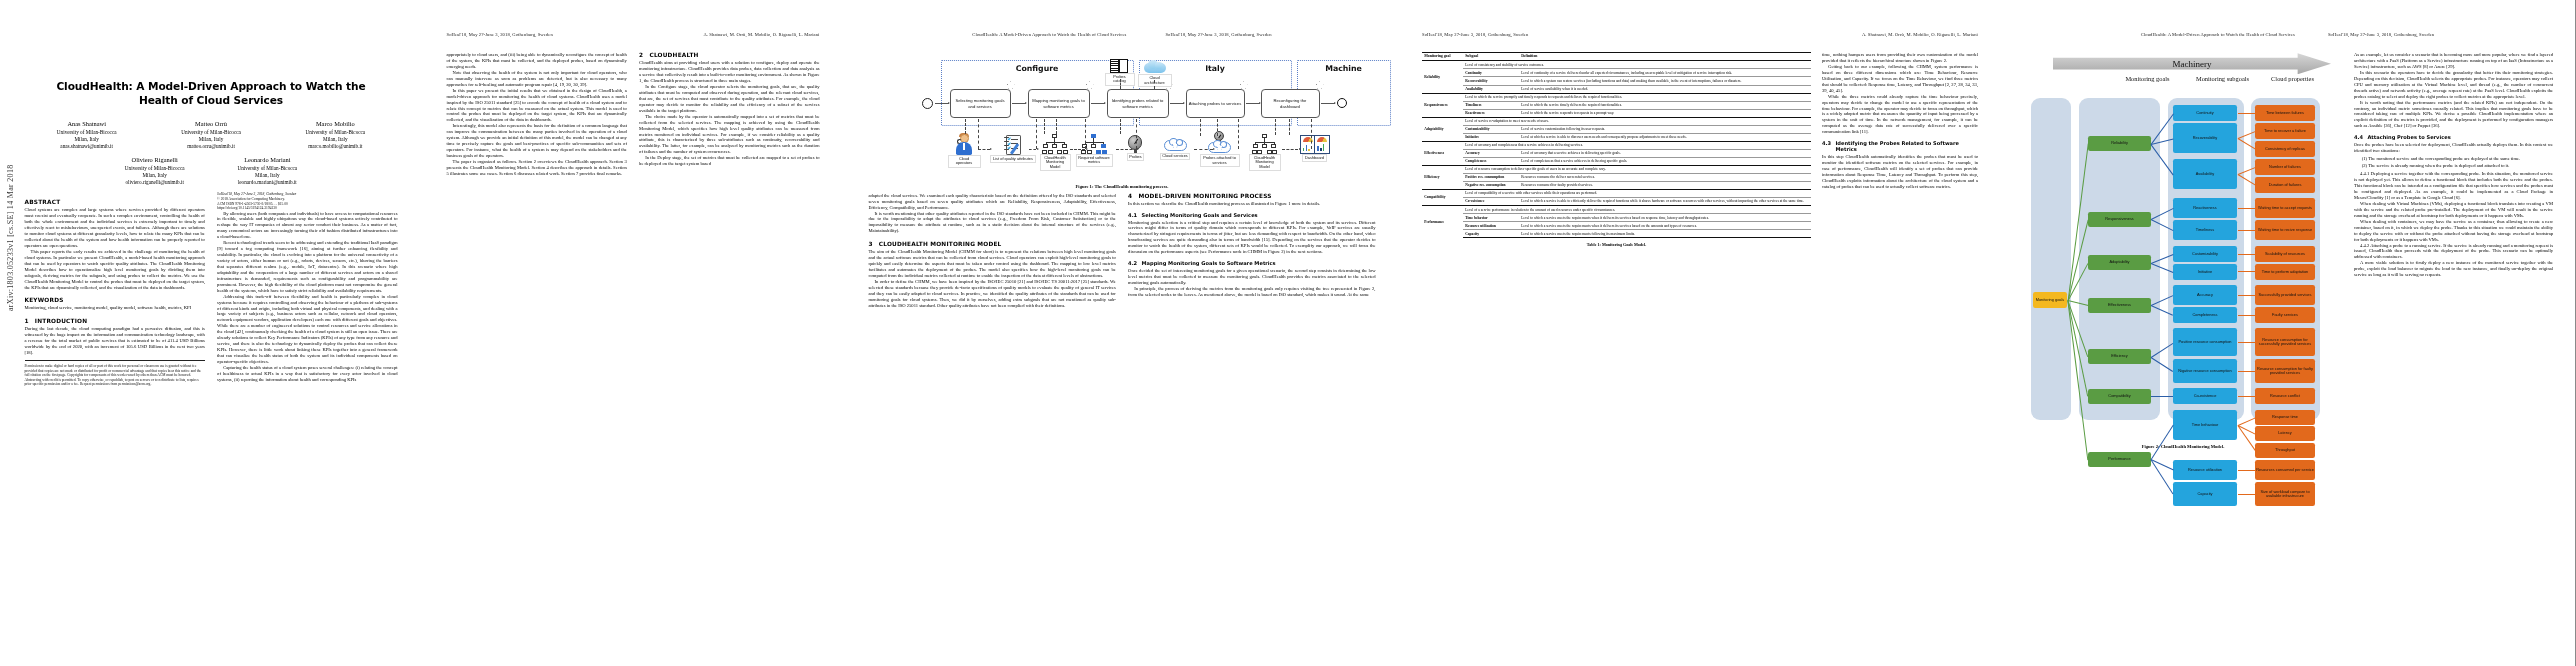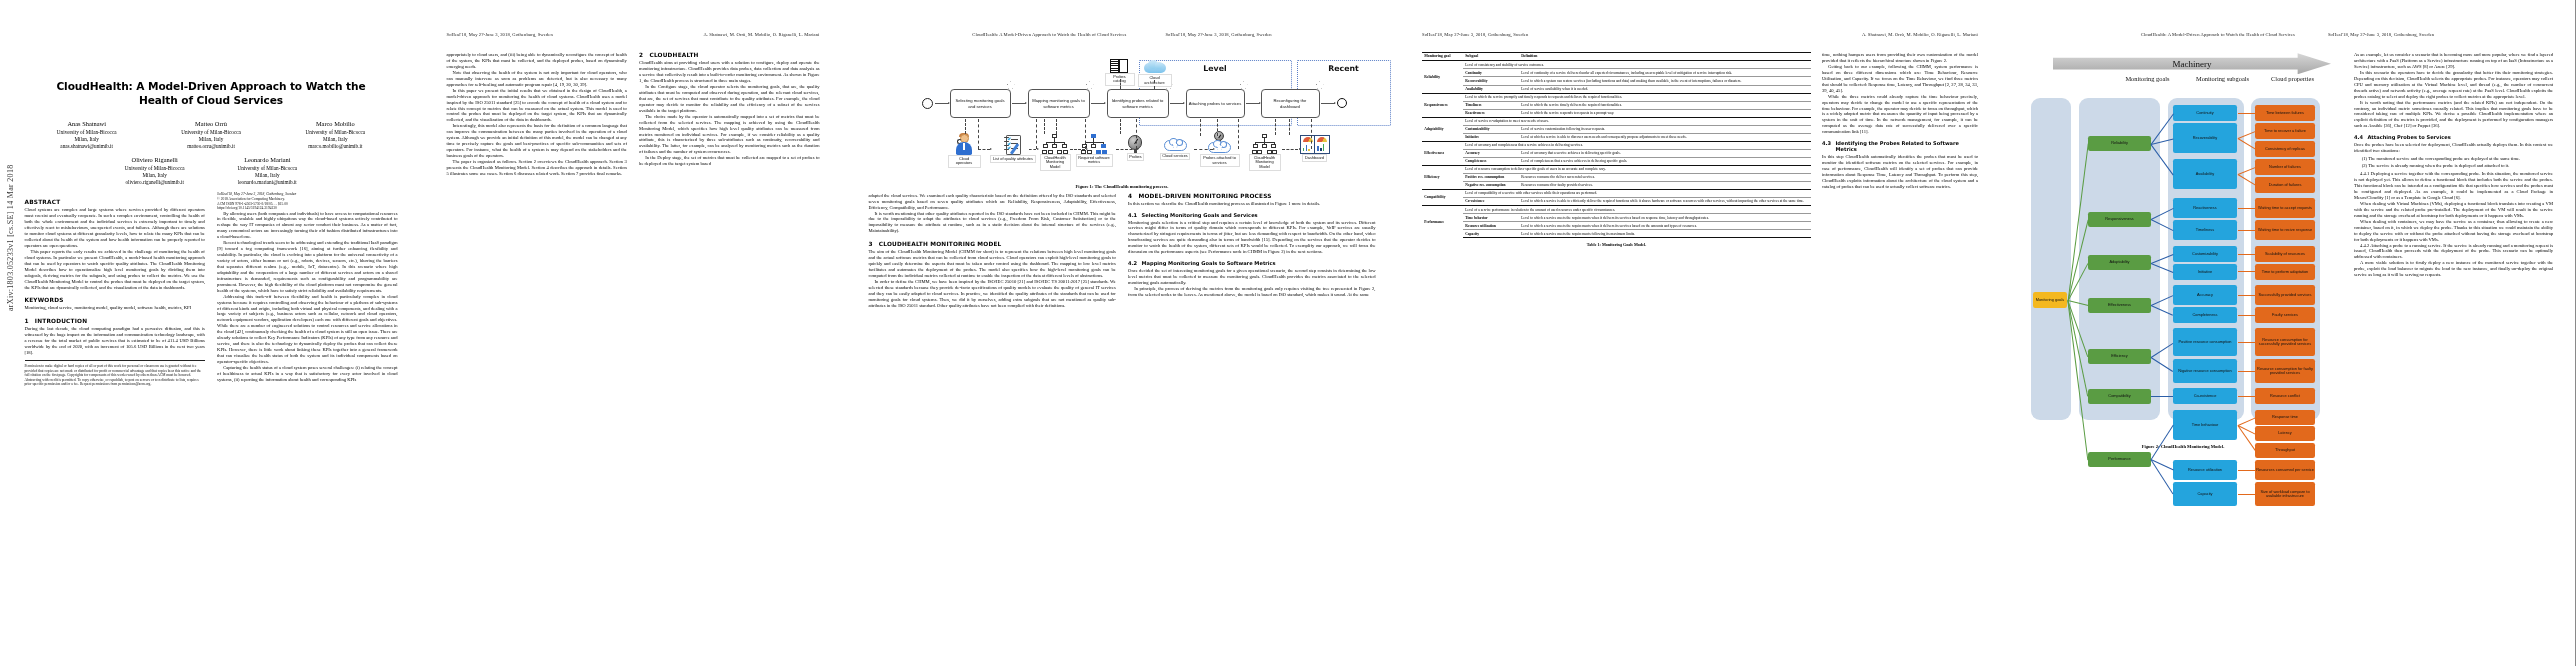--- a/index.html
+++ b/index.html
@@ -351,25 +351,28 @@
 
   <div class="page p3">
     <div class="runhead center">
       <span class="rh-l">CloudHealth: A Model-Driven Approach to Watch the Health of Cloud Services</span>
       <span class="rh-r" style="margin-left:39px">SoHeal'18, May 27-June 3, 2018, Gothenburg, Sweden</span>
     </div>
 
     <div class="fig1-wrap">
       <div class="bpmn">
 
+        <div class="lane" style="left:72px; width:193px;">
+          <div class="lane-title">Configure</div>
+        </div>
         <div class="lane" style="left:270px; width:153px;">
-          <div class="lane-title">Level</div>
+          <div class="lane-title">Italy</div>
         </div>
         <div class="lane" style="left:428px; width:94px;">
-          <div class="lane-title">Recent</div>
+          <div class="lane-title">Machine</div>
         </div>
 
         <div class="evt start" style="left:53px; top:46px; width:11px; height:11px;"></div>
         <div class="arr" style="left:66px; top:51px; width:14.5px;"></div>
 
         <div class="task" style="left:81px; top:37px; width:61px; height:29px;">
           <span>Selecting monitoring goals and services</span>
         </div>
         <div class="star" style="left:138px; top:29px;"></div>
         <div class="arr" style="left:143px; top:51px; width:14.5px;"></div>

